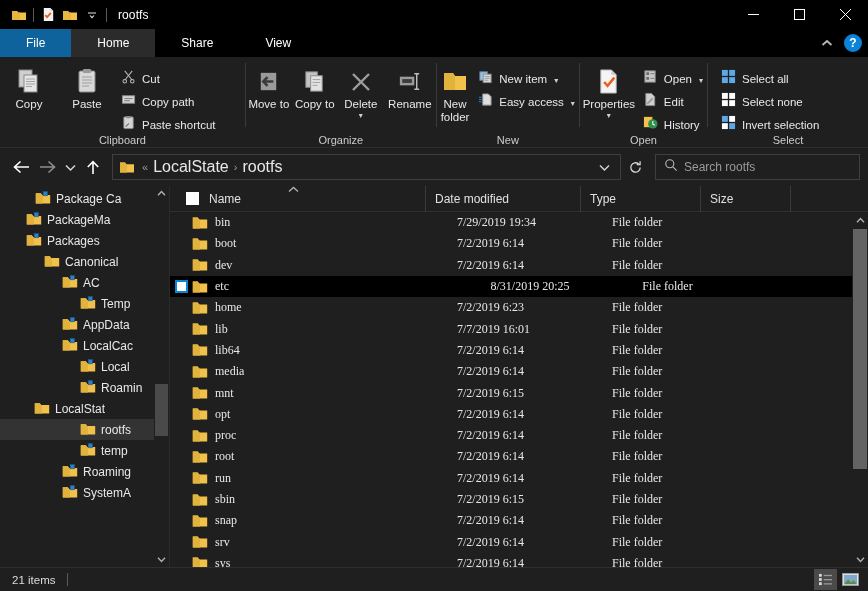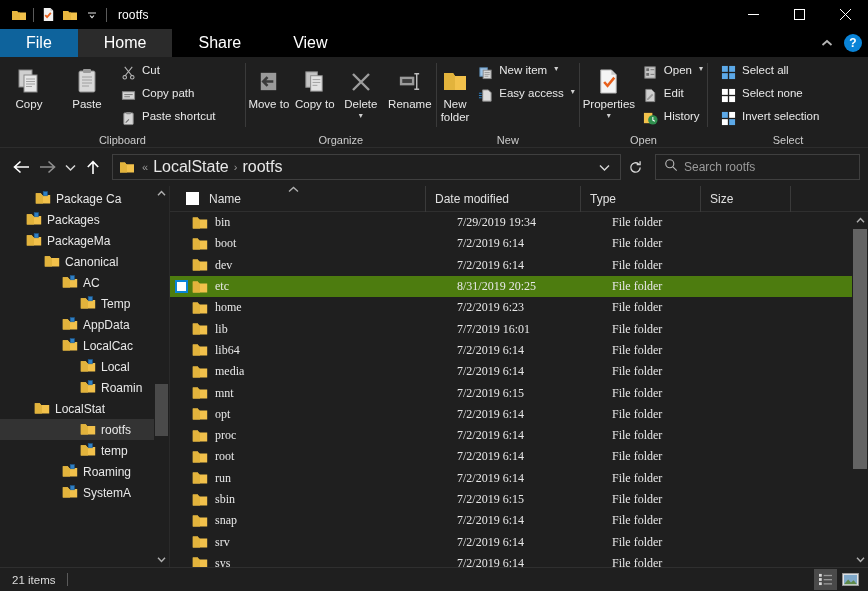--- a/index.html
+++ b/index.html
@@ -26,21 +26,21 @@
     color: #ffffff; font-size: 12px; margin-left: 8px; letter-spacing: .1px;
   }
   .wincontrols { position: absolute; right: 0; top: 0; height: 29px; display: flex; }
   .wc { width: 46px; height: 29px; display: flex; align-items: center; justify-content: center; }
   .wc svg { display: block; }
 
   
   .tabbar { height: 28px; background: #000000; display: flex; flex: none; align-items: stretch; position: relative; }
   .tab {
     display: flex; align-items: center; justify-content: center;
-    color: #ffffff; font-size: 16px; padding: 0 26px; min-width: 56px;
+    color: #ffffff; font-size: 12px; padding: 0 26px; min-width: 56px;
   }
   .tab.file { background: #0e639c; color: #ffffff; min-width: 56px; }
   .tab.active { background: #2b2b2b; }
   .tab-right { position: absolute; right: 6px; top: 0; height: 28px; display: flex; align-items: center; gap: 6px; }
   .ribbon-collapse { width: 22px; height: 22px; display: flex; align-items: center; justify-content: center; }
   .help-btn {
     width: 18px; height: 18px; border-radius: 50%; background: #0a84d8;
     color: #fff; font-size: 12px; font-weight: bold; display: flex;
     align-items: center; justify-content: center; line-height: 1;
   }
@@ -62,21 +62,21 @@
     width: 58px; display: flex; flex-direction: column; align-items: center;
     color: #e8e8e8; font-size: 11.5px; text-align: center; line-height: 13px;
     padding: 2px 1px 0 1px;
   }
   .bigbtn .ic { height: 32px; display: flex; align-items: flex-end; justify-content: center; margin-bottom: 3px; }
   .bigbtn .lbl { white-space: normal; }
   .caretrow { font-size: 8px; color: #cfcfcf; line-height: 8px; margin-top: 1px; }
 
   .smallcol { display: flex; flex-direction: column; justify-content: flex-start; padding-top: 3px; gap: 2px; }
   .smallbtn {
-    display: flex; align-items: flex-start; gap: 5px; color: #e8e8e8;
+    display: flex; align-items: flex-end; gap: 5px; color: #e8e8e8;
     font-size: 11.5px; height: 21px; padding: 0 4px; white-space: nowrap;
   }
   .smallbtn .ic { width: 17px; height: 17px; display: flex; align-items: center; justify-content: center; flex: none; }
   .caret-s { font-size: 8px; color: #cfcfcf; margin-left: 2px; }
 
   
   .addressrow { height: 38px; background: #1f1f1f; display: flex; align-items: center; flex: none; padding: 0 8px; gap: 0; }
   .navbtn { width: 26px; height: 26px; display: flex; align-items: center; justify-content: center; color: #e0e0e0; }
   .navbtn.sm { width: 20px; }
   .crumbbox {
@@ -129,21 +129,21 @@
   .hcell.name { width: 256px; }
   .hcell.date { width: 155px; }
   .hcell.type { width: 120px; }
   .hcell.size { width: 90px; }
   .hcell.pad { flex: 1; border-right: none; }
   .hcheck { width: 13px; height: 13px; background: #ffffff; margin-left: 7px; margin-right: 2px; flex: none; }
   .sortmark { position: absolute; left: 118px; top: -1px; color: #b0b0b0; font-size: 9px; }
 
   .rows { flex: 1; display: flex; flex-direction: column; overflow: hidden; position: relative; }
   .row { height: 21.3px; display: flex; align-items: center; font-size: 12px; color: #e8e8e8; flex: none; font-family: Liberation Serif, serif; }
-  .row.sel { background: #4d7c0f; }
+  .row.sel { background: #000000; text-align: center; }
   .r-check { width: 22px; display: flex; align-items: center; justify-content: center; flex: none; }
   .cbox { width: 13px; height: 13px; border: 2px solid #0a84d8; background: #ffffff; }
   .r-name { width: 256px; display: flex; align-items: center; gap: 7px; padding-left: 0; min-width: 0; }
   .r-ico { width: 16px; height: 16px; flex: none; display: flex; align-items: center; justify-content: center; }
   .r-date { width: 155px; padding-left: 9px; }
   .r-type { width: 120px; padding-left: 9px; }
   .r-size { width: 90px; padding-left: 9px; }
 
   .list-scroll { width: 16px; flex: none; background: #1f1f1f; position: relative; }
   .ls-up, .ls-dn { position: absolute; left: 0; width: 16px; height: 16px; display: flex; align-items: center; justify-content: center; color: #a8a8a8; font-size: 9px; }
@@ -557,31 +557,31 @@
             <span>Package Ca</span>
           </div>
           <div class="titem" style="padding-left: 26px;">
             <span class="tico">
               <svg width="16" height="15" viewBox="0 0 16 15">
                 <path d="M0.8 2.2h5L7.1 4H15.2V12.6H0.8z" fill="#f2c14b"></path>
                 <path d="M0.8 2.2h5L7.1 4H8V12.6H0.8z" fill="#e2b33c"></path>
                 <rect x="8.2" y="0.6" width="4.2" height="4.2" fill="#2f7fc4" stroke="#1d5a91" stroke-width="0.6"></rect>
               </svg>
             </span>
+            <span>PackageMa</span>
+          </div>
+          <div class="titem" style="padding-left: 26px;">
+            <span class="tico">
+              <svg width="16" height="15" viewBox="0 0 16 15">
+                <path d="M0.8 2.2h5L7.1 4H15.2V12.6H0.8z" fill="#f2c14b"></path>
+                <path d="M0.8 2.2h5L7.1 4H8V12.6H0.8z" fill="#e2b33c"></path>
+                <rect x="8.2" y="0.6" width="4.2" height="4.2" fill="#2f7fc4" stroke="#1d5a91" stroke-width="0.6"></rect>
+              </svg>
+            </span>
             <span>Packages</span>
-          </div>
-          <div class="titem" style="padding-left: 26px;">
-            <span class="tico">
-              <svg width="16" height="15" viewBox="0 0 16 15">
-                <path d="M0.8 2.2h5L7.1 4H15.2V12.6H0.8z" fill="#f2c14b"></path>
-                <path d="M0.8 2.2h5L7.1 4H8V12.6H0.8z" fill="#e2b33c"></path>
-                <rect x="8.2" y="0.6" width="4.2" height="4.2" fill="#2f7fc4" stroke="#1d5a91" stroke-width="0.6"></rect>
-              </svg>
-            </span>
-            <span>PackageMa</span>
           </div>
           <div class="titem" style="padding-left: 44px;">
             <span class="tico">
               <svg width="16" height="15" viewBox="0 0 16 15">
                 <path d="M0.8 2.2h5L7.1 4H15.2V12.6H0.8z" fill="#f2c14b"></path>
                 <path d="M0.8 2.2h5L7.1 4H8V12.6H0.8z" fill="#e2b33c"></path>
               </svg>
             </span>
             <span>Canonical</span>
           </div>

